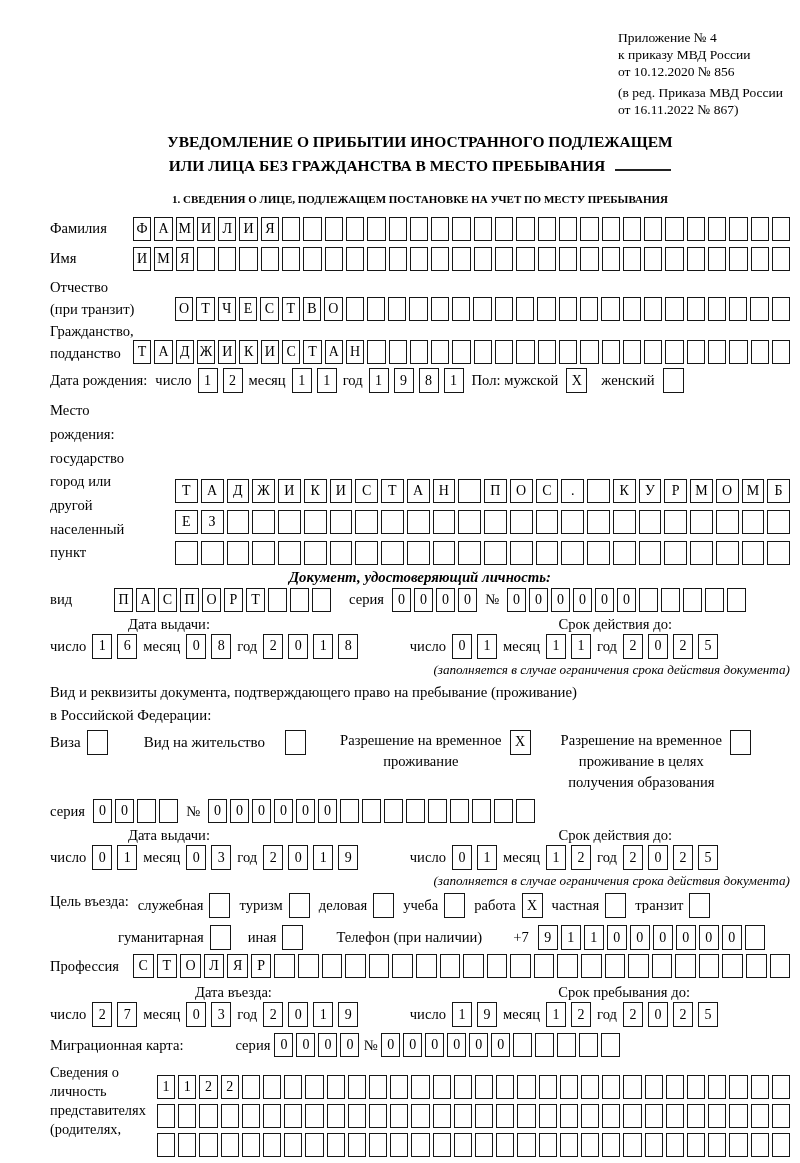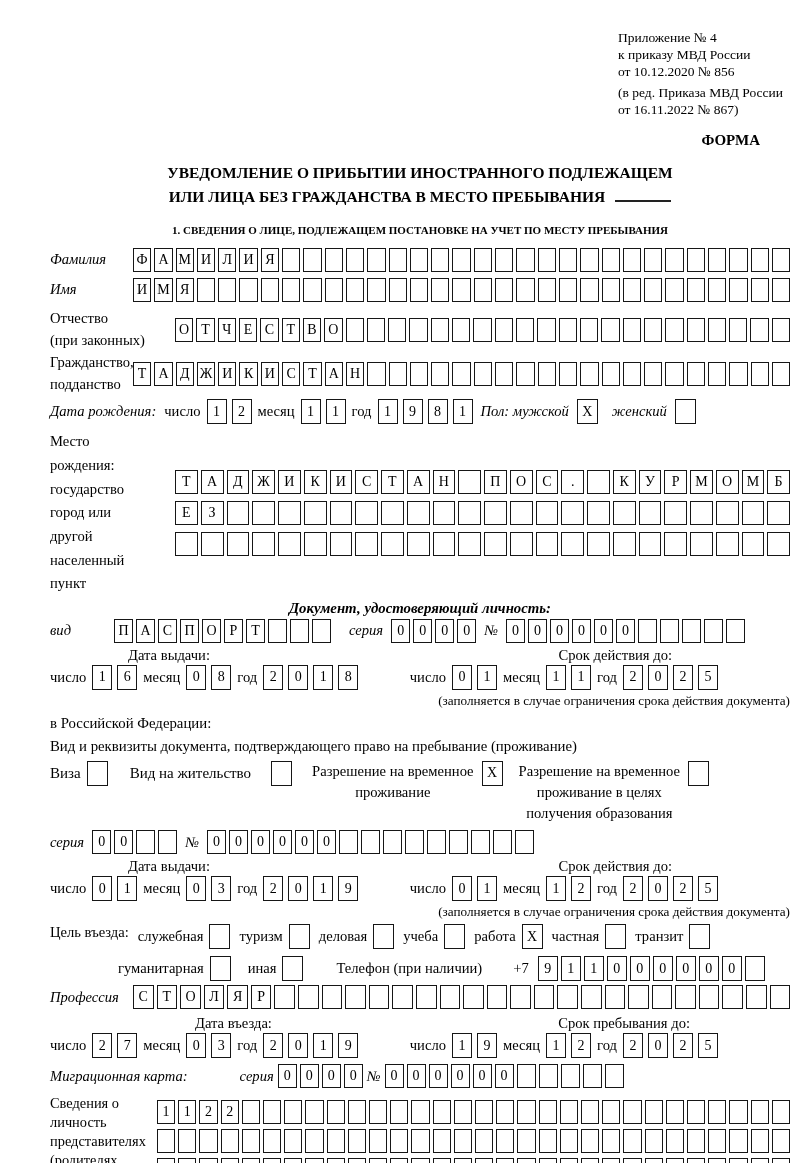--- a/index.html
+++ b/index.html
@@ -10,22 +10,22 @@
   .appendix { margin-left:568px; font-size:13.5px; line-height:1.25; }
   .appendix .gap { margin-top:4px; }
   .forma { text-align:right; padding-right:30px; font-weight:bold; margin-top:14px; font-size:15px; }
 
   .title { text-align:center; font-weight:bold; font-size:15.5px; margin-top:12px; line-height:1.5; }
   .uline { display:inline-block; width:56px; border-bottom:2px solid #222; margin-left:10px; vertical-align:baseline; }
 
   .sec1 { font-weight:bold; text-align:center; margin-top:16px; font-size:11px; }
 
   .row { display:flex; align-items:center; }
-  .row.top { align-items:center;font-family:Liberation Serif, serif; }
-  .lbl { font-size:14.6px; flex:0 0 auto;font-style:italic; }
+  .row.top { align-items:flex-end;font-family:Liberation Serif, serif; }
+  .lbl { font-size:14.6px; flex:0 0 auto; }
   .lstack { font-size:14.6px; line-height:1.5; flex:0 0 auto; }
   .w83 { width:83px; } .w125 { width:125px; } .w105 { width:105px; }
 
   .boxes { display:flex; gap:3px; }
   .fill { flex:1 1 0; min-width:0; }
   .bx { flex:1 1 0; min-width:0; height:24px; border:1.6px solid #161616; background:#fff;
         display:flex; align-items:center; justify-content:center; font-size:14px; }
   .fb .bx { flex:0 0 19px; }            
   .dg { gap:5px; } .dg .bx { flex:0 0 20px; height:25px; }   
   .cbg .bx { flex:0 0 21px; height:25px; }                   
@@ -33,43 +33,42 @@
   .mt12{margin-top:12px}.mt6{margin-top:6px}.mt4{margin-top:4px}.mt2{margin-top:2px}
   .dochead { text-align:center; font-weight:bold; font-size:14.8px; margin-top:4px;font-style:italic; }
   .dlrow { display:flex; font-size:14.6px; margin-top:4px; }
   .dlrow .l1 { margin-left:78px; }
   .dlrow .l2 { margin-left:auto; margin-right:118px; }
   .dlrow .l2w { margin-left:auto; margin-right:100px; }
   .daterow { display:flex; align-items:center; margin-top:1px; }
   .dgroup { display:flex; align-items:center; gap:6px; }
   .dgroup .dlbl { font-size:14.6px; }
   .rg { margin-left:auto; margin-right:72px; }
-  .note-r { text-align:right; font-size:13.2px; margin-top:3px; }
+  .note-r { text-align:right; font-size:13.2px; margin-top:3px;font-style:italic; }
   .intro { font-size:14.8px; margin-top:6px; }
   .opt { display:flex; align-items:center; gap:6px; }
   .optc { display:flex; align-items:flex-start; gap:8px; }
   .optc .ml { text-align:center; font-size:14.6px; line-height:1.45; }
-  .cbrow { display:flex; align-items:flex-start; margin-top:6px; gap:10px; }
+  .cbrow { display:flex; align-items:flex-start; margin-top:6px; gap:24px; }
   .purrow { display:flex; margin-top:4px; gap:9px; font-size:14.6px; }
   .phrow { display:flex; align-items:center; margin-top:7px; gap:9px; font-size:14.6px; }
   .vstack { display:flex; flex-direction:column; gap:6px; flex:1 1 0; min-width:0; }
 </style>
 </head>
 <body>
 
 <div class="page">
 
   <div class="appendix">
     <div>Приложение № 4</div>
     <div>к приказу МВД России</div>
     <div>от 10.12.2020 № 856</div>
     <div class="gap">(в ред. Приказа МВД России</div>
     <div>от 16.11.2022 № 867)</div>
   </div>
-  <div class="forma">ФОРМА</div>
 
   <div class="title">
     <div>УВЕДОМЛЕНИЕ О ПРИБЫТИИ ИНОСТРАННОГО ПОДЛЕЖАЩЕМ</div>
     <div><span>ИЛИ ЛИЦА БЕЗ ГРАЖДАНСТВА В МЕСТО ПРЕБЫВАНИЯ</span><span class="uline"></span></div>
   </div>
 
   <div class="sec1">1. СВЕДЕНИЯ О ЛИЦЕ, ПОДЛЕЖАЩЕМ ПОСТАНОВКЕ НА УЧЕТ ПО МЕСТУ ПРЕБЫВАНИЯ</div>
 
   <div class="row mt12">
     <span class="lbl w83">Фамилия</span>
@@ -141,21 +140,21 @@
         <span class="bx"></span>
         <span class="bx"></span>
         <span class="bx"></span>
         <span class="bx"></span>
       </div>
   </div>
 
   <div class="row top mt6">
     <span class="lstack w125">
       <span>Отчество</span><br>
-      <span>(при законных)</span>
+      <span>(при транзит)</span>
     </span>
     <div class="boxes fill">
         <span class="bx">О</span>
         <span class="bx">Т</span>
         <span class="bx">Ч</span>
         <span class="bx">Е</span>
         <span class="bx">С</span>
         <span class="bx">Т</span>
         <span class="bx">В</span>
         <span class="bx">О</span>
@@ -420,22 +419,22 @@
       <span class="boxes dg">
           <span class="bx">2</span>
           <span class="bx">0</span>
           <span class="bx">2</span>
           <span class="bx">5</span>
         </span>
     </span>
   </div>
   <div class="note-r">(заполняется в случае ограничения срока действия документа)</div>
 
+  <div class="intro">Вид и реквизиты документа, подтверждающего право на пребывание (проживание)</div>
   <div class="intro">в Российской Федерации:</div>
-  <div class="intro">Вид и реквизиты документа, подтверждающего право на пребывание (проживание)</div>
 
   <div class="cbrow">
     <span class="opt">
       <span>Виза</span>
       <span class="boxes cbg">
           <span class="bx"></span>
         </span>
     </span>
     <span class="opt" style="margin-left:12px">
       <span>Вид на жительство</span>

